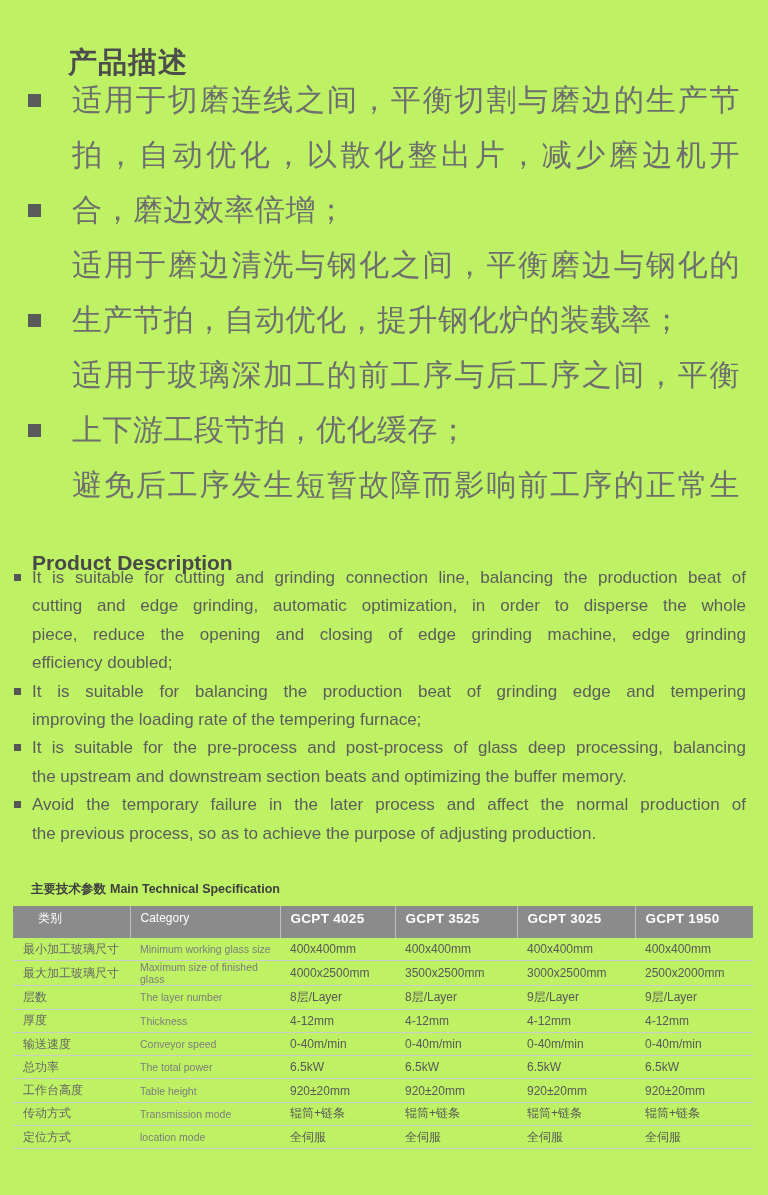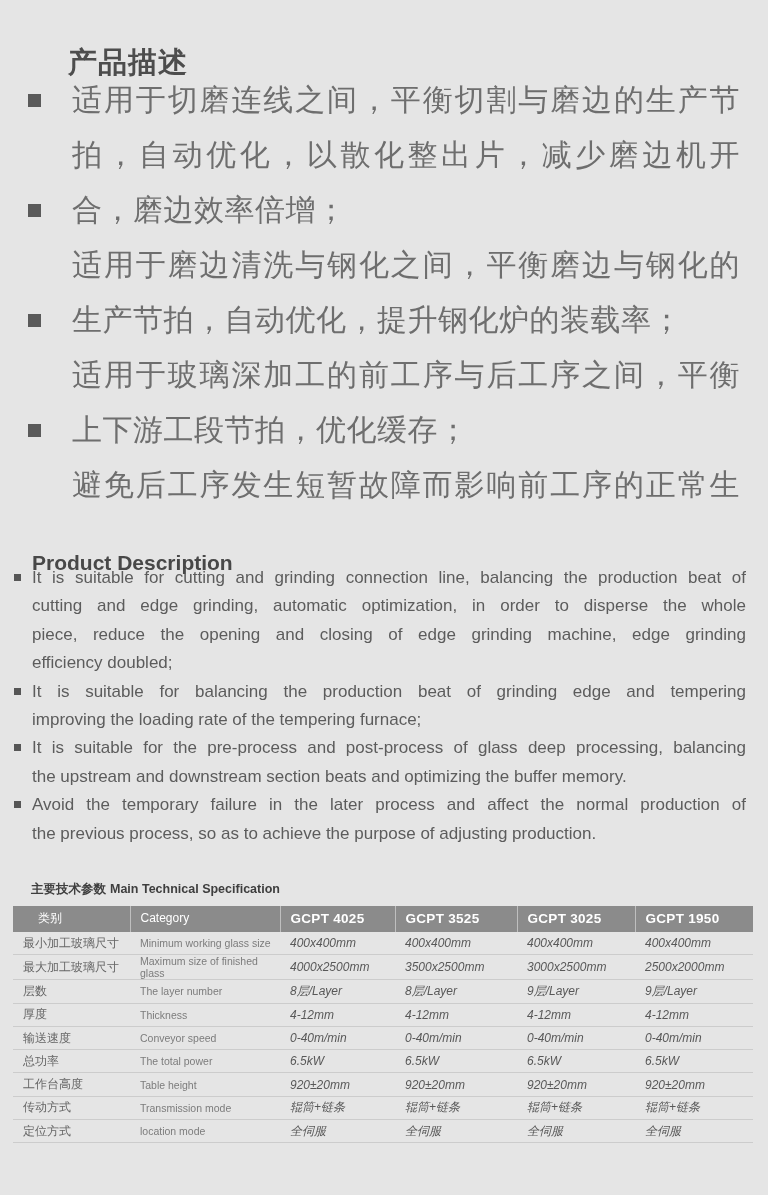--- a/index.html
+++ b/index.html
@@ -1,20 +1,20 @@
 <!DOCTYPE html>
 <html><head>
 <meta charset="utf-8">
 <style>
   html, body { margin: 0; padding: 0; background: #ffffff; }
   .page {
     position: relative;
     width: 768px;
     height: 1195px;
-    background: #e5e5e5;
+    background: #bef264;
     overflow: hidden;
     font-family: "Liberation Sans", "DejaVu Sans", sans-serif;
   }
 
   
   .zh-title {
     position: absolute;
     top: 24px; left: 68px;
     font-size: 29px;
     font-weight: bold;
@@ -115,34 +115,34 @@
   col.c4 { width: 122px; }
   col.c5 { width: 118px; }
   col.c6 { width: 118px; }
   table.spec th {
     background: #8b8b8b;
     color: #ffffff;
     height: 24px;
     text-align: left;
     font-weight: normal;
     font-size: 12px;
-    padding: 0 0 2px 10px;
+    padding: 0 0 8px 10px;
   }
   table.spec th + th { border-left: 1px solid rgba(255,255,255,0.45); }
   table.spec th.first { padding-left: 25px; }
   table.spec th.model { font-weight: bold; font-size: 13.5px; letter-spacing: 0.3px; margin-left: 24px; }
   table.spec td {
     height: 22.3px;
     border-bottom: 1px solid #cccccc;
     padding: 0 0 0 10px;
     vertical-align: middle;
   }
   td.zh { padding-left: 25px; font-size: 12px; color: #666666; }
   td.en { font-size: 10.5px; color: #7c7c7c; }
-  td.val { font-size: 12px; color: #585858; font-style: italic; }
+  td.val { font-size: 12px; color: #585858; }
 </style>
 </head>
 <body>
 
 <div class="page">
 
   <h1 class="zh-title">产品描述</h1>
 
   <div class="zh-list">
       <div class="zh-line fill">

